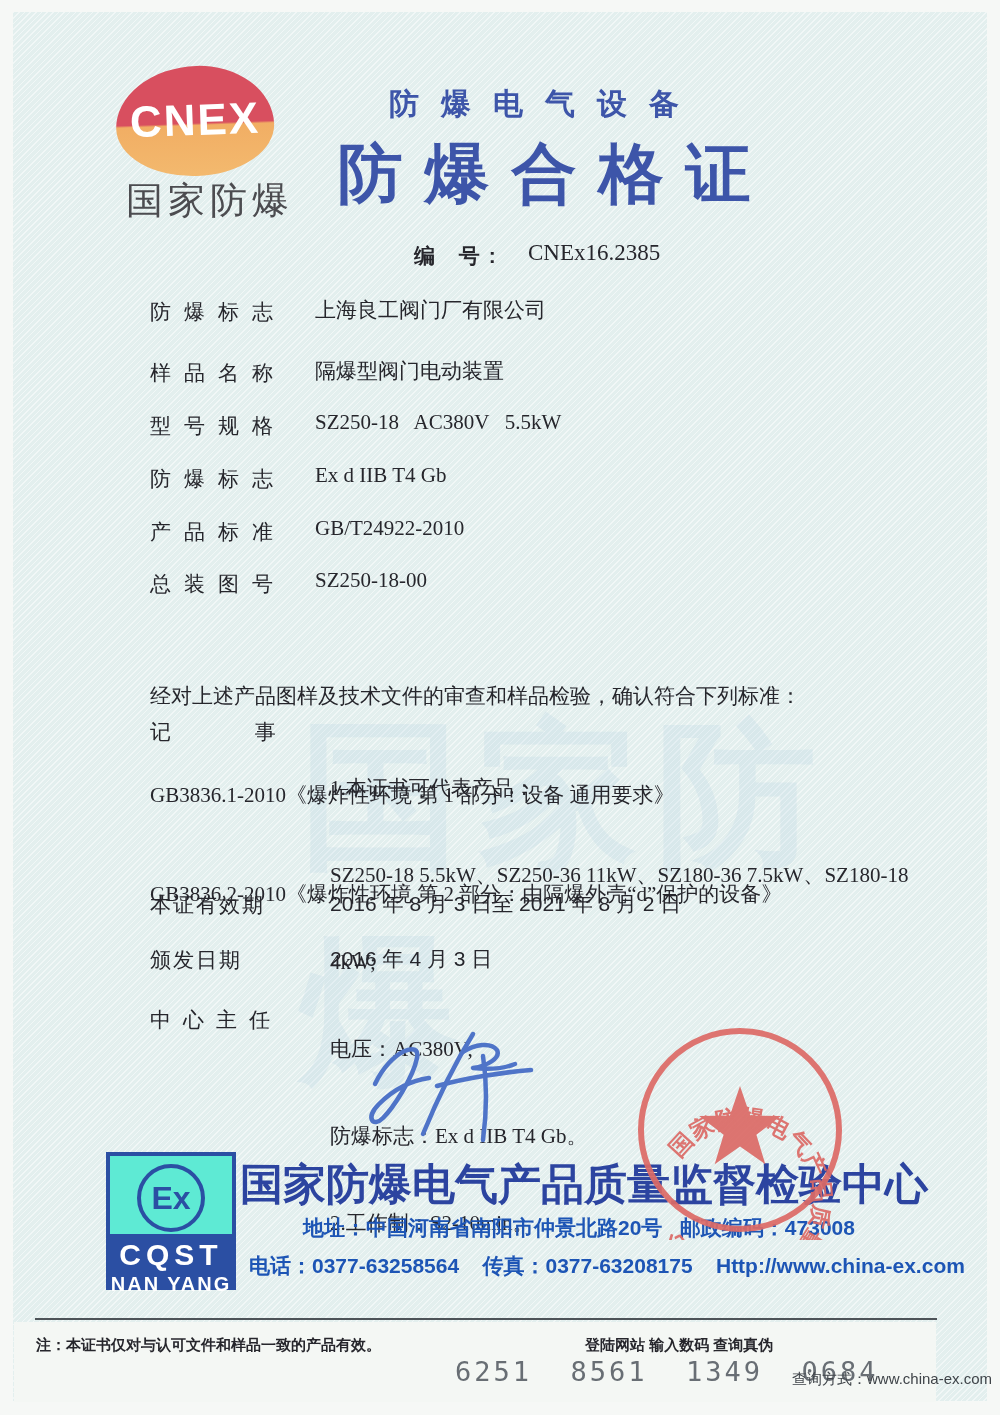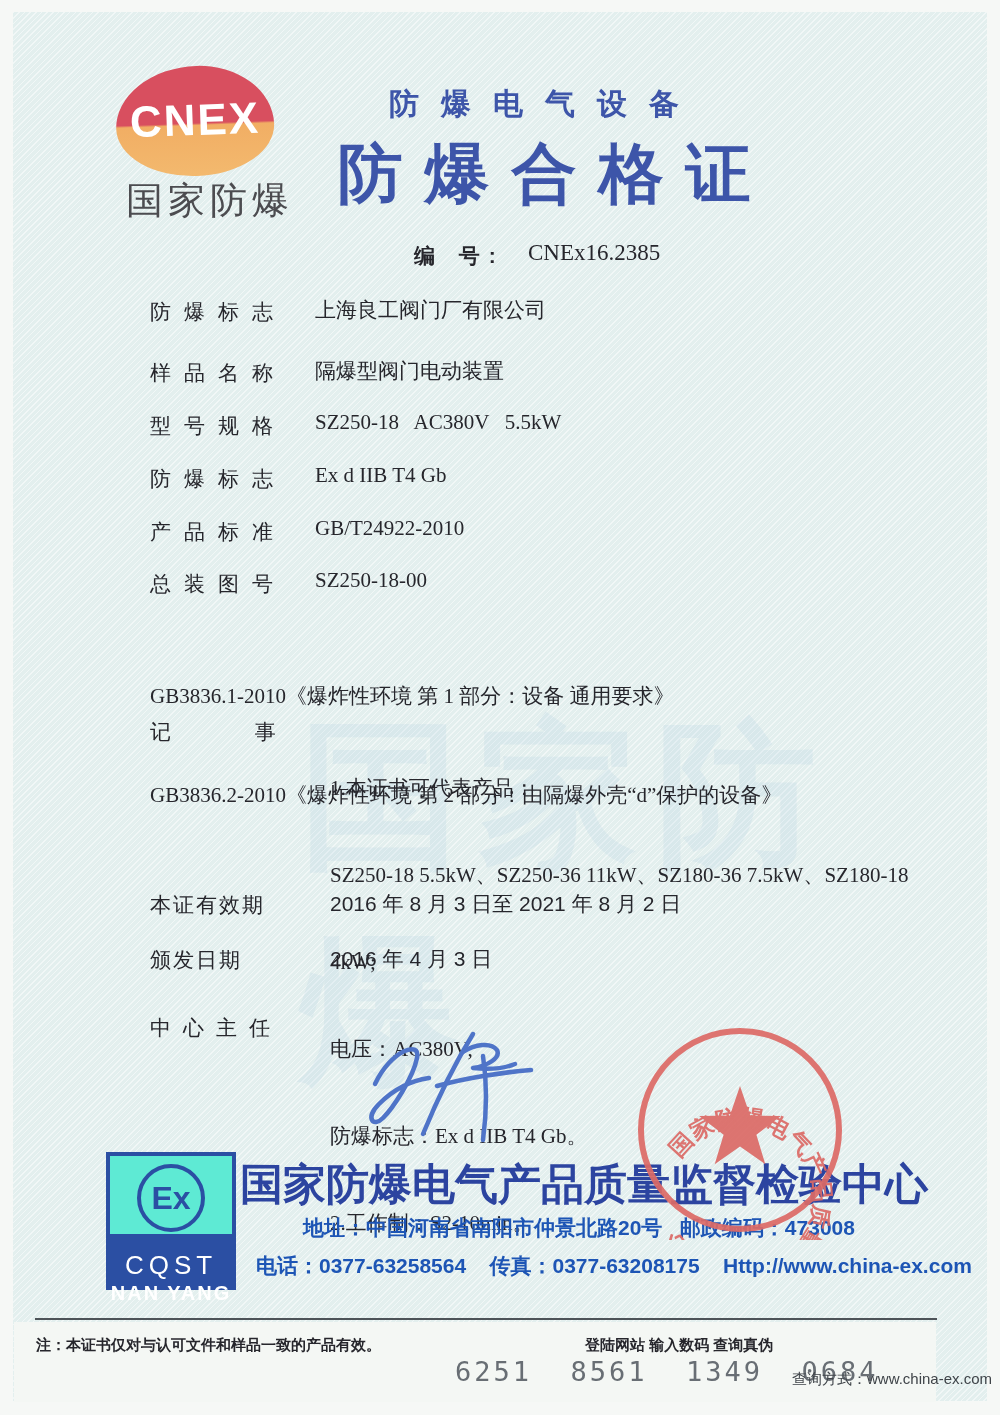--- a/index.html
+++ b/index.html
@@ -88,33 +88,33 @@
   .ex-circle{
     position:absolute; left:50%; top:8px; transform:translateX(-50%);
     width:60px; height:60px; border:4px solid #2b4fa3; border-radius:50%;
     display:flex; align-items:center; justify-content:center;
     color:#2b4fa3; font-weight:bold; font-size:32px;
   }
   .ex-bottom{
     position:absolute; left:0; right:0; bottom:0; height:52px; background:#2b4fa3;
     text-align:center; color:#fff;
   }
-  .ex-bottom .cqst{ display:block; font-size:26px; letter-spacing:5px; font-weight:normal; margin-top:16px;}
+  .ex-bottom .cqst{ display:block; font-size:30px; letter-spacing:5px; font-weight:bold; margin-top:4px;}
   .ex-bottom .city{ display:block; font-size:20px; letter-spacing:2px; font-weight:bold; margin-top:1px;text-align:center;}
   .org-name{
     left:240px; top:1156px; width:680px; font-size:43px; font-weight:bold;
     color:#2c44a0; font-family:"Liberation Serif",serif; letter-spacing:0px;
     white-space:nowrap; z-index:3;
   }
   .addr-line{
     left:303px; top:1214px; font-size:21px; font-weight:bold; color:#1d55b5;
     white-space:pre; z-index:3;
   }
   .phone-line{
-    left:256px; top:1252px; font-size:21px; font-weight:bold; color:#1d55b5;
+    left:249px; top:1252px; font-size:21px; font-weight:bold; color:#1d55b5;
     white-space:pre; z-index:3;
   }
   .rule{
     left:35px; top:1318px; width:902px; height:2px; background:#4d5358; z-index:2;
   }
   .note{ left:36px; top:1336px; font-size:15px; font-weight:bold; color:#26262c; z-index:2;}
   .hint{ left:585px; top:1336px; font-size:15px; font-weight:bold; color:#26262c; z-index:2;}
   .code{
     left:455px; top:1356px; font-size:27px; color:#686e74; letter-spacing:3px;
     font-family:"DejaVu Sans Mono",monospace; white-space:pre; z-index:2;
@@ -150,41 +150,42 @@
   <div class="flabel" style="top:465px">防爆标志</div>
   <div class="fvalue" style="top:463px">Ex d IIB T4 Gb</div>
 
   <div class="flabel" style="top:518px">产品标准</div>
   <div class="fvalue" style="top:516px">GB/T24922-2010</div>
 
   <div class="flabel" style="top:570px">总装图号</div>
   <div class="fvalue" style="top:568px">SZ250-18-00</div>
 
   <div class="abs para">
+    <div>经对上述产品图样及技术文件的审查和样品检验，确认符合下列标准：</div>
     <div>GB3836.1-2010《爆炸性环境 第 1 部分：设备 通用要求》</div>
     <div>GB3836.2-2010《爆炸性环境 第 2 部分：由隔爆外壳“d”保护的设备》</div>
   </div>
 
   <div class="flabel" style="top:718px; letter-spacing:24px;">记  事</div>
   <div class="abs remarks">
     <div>1.本证书可代表产品：</div>
     <div>SZ250-18 5.5kW、SZ250-36 11kW、SZ180-36 7.5kW、SZ180-18</div>
     <div>4kW;</div>
     <div>电压：AC380V;</div>
     <div>防爆标志：Ex d IIB T4 Gb。</div>
     <div>2.工作制：S2-10min。</div>
   </div>
 
   <div class="flabel" style="top:891px; letter-spacing:2px;">本证有效期</div>
   <div class="fvalue" style="left:330px; top:890px; font-family:'Liberation Sans',sans-serif;">2016 年 8 月 3 日至 2021 年 8 月 2 日</div>
 
   <div class="flabel" style="top:946px; letter-spacing:2px;">颁发日期</div>
   <div class="fvalue" style="left:330px; top:945px; font-family:'Liberation Sans',sans-serif;">2016 年 4 月 3 日</div>
 
-  <div class="flabel" style="top:1006px; letter-spacing:12px;margin-top:8px;">中心主任</div>
+  <div class="flabel" style="top:1006px; letter-spacing:12px;">中心主任</div>
 
   <svg class="abs sig" width="210" height="125" viewBox="0 0 210 125">
     <g fill="none" stroke="#4f74c8" stroke-width="4.5" stroke-linecap="round" stroke-linejoin="round">
       <path d="M30,62 C46,28 76,18 72,36 C68,56 48,86 38,96 C28,106 20,96 34,82 C52,64 70,58 84,56"></path>
       <path d="M128,12 C112,38 92,78 78,112"></path>
       <path d="M118,30 C130,22 146,20 152,28 C156,36 142,44 128,46 C146,48 160,46 170,42"></path>
       <path d="M92,64 C120,56 160,50 186,48"></path>
       <path d="M138,34 C142,60 142,88 138,118"></path>
     </g>
   </svg>

